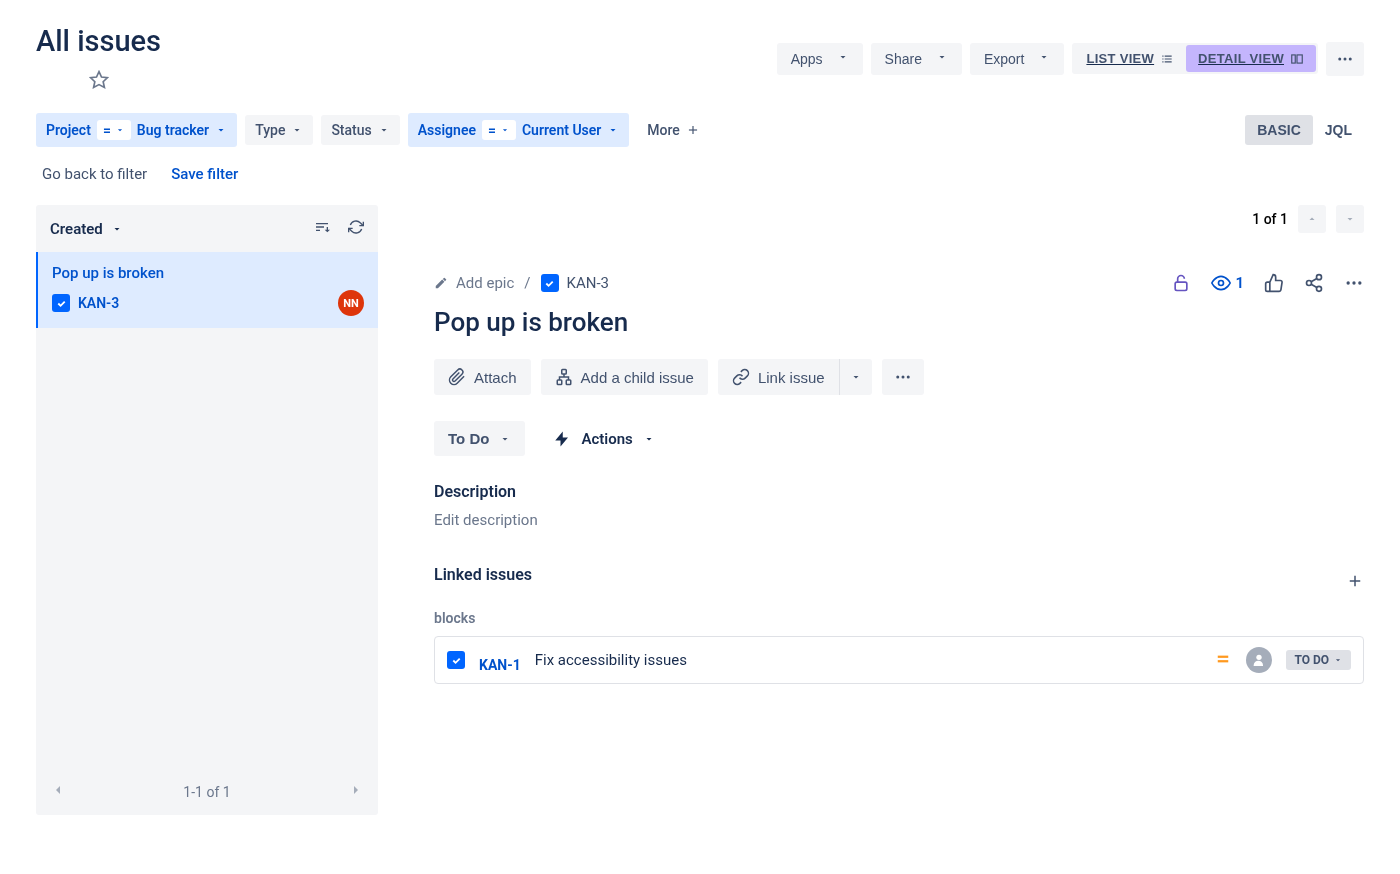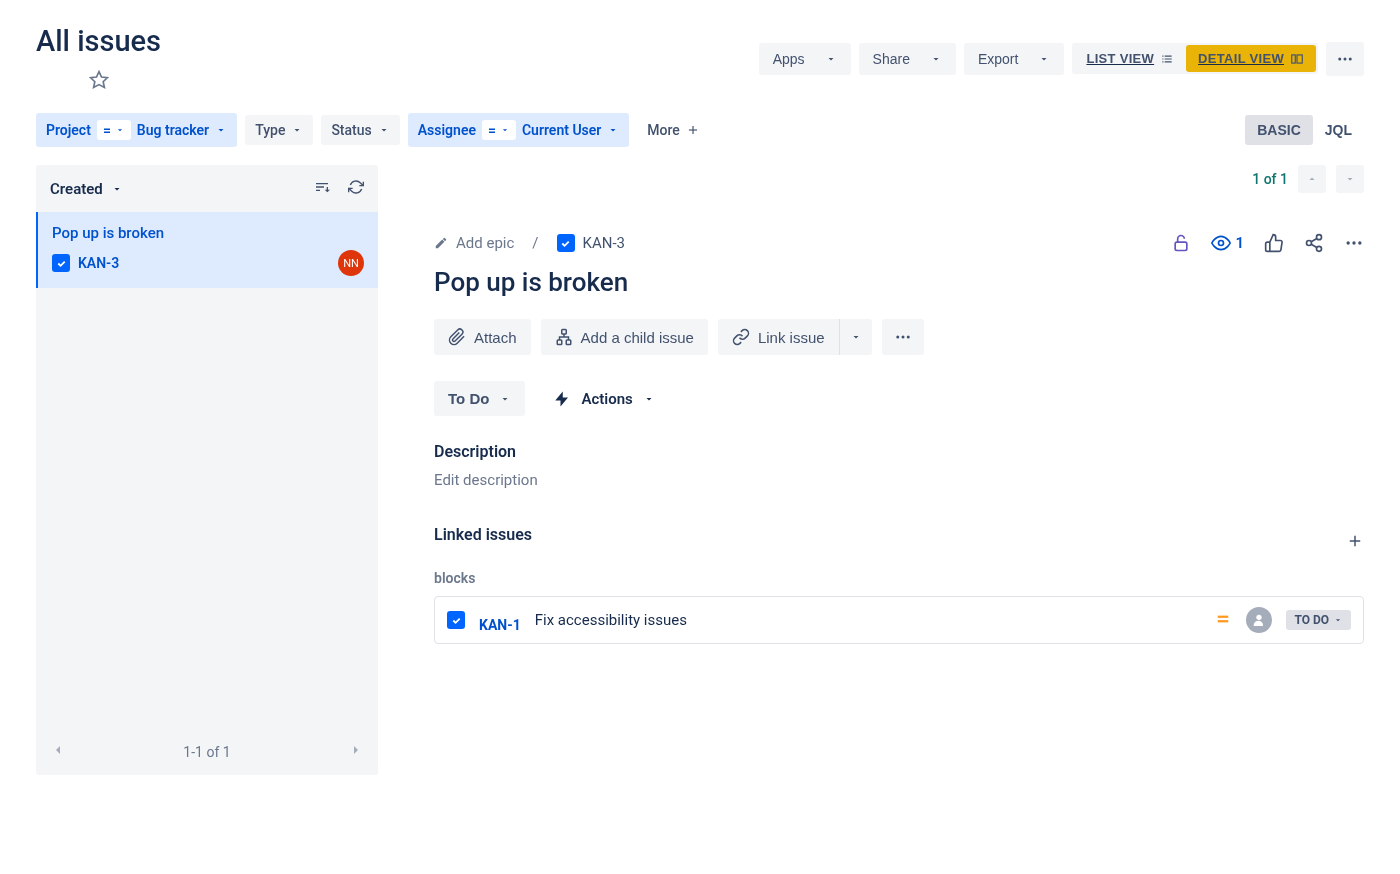--- a/index.html
+++ b/index.html
@@ -5,24 +5,24 @@
 * { box-sizing: border-box; margin: 0; padding: 0; }
 body { font-family: -apple-system, BlinkMacSystemFont, "Segoe UI", Roboto, sans-serif; background: #fff; color: #172B4D; font-size: 14px; }
 .page { padding: 24px 36px; }
 
 .header-row { display: flex; align-items: center; justify-content: space-between; margin-bottom: 20px; }
 .title-area { display: flex; align-items: center; gap: 12px; flex-direction: column; }
 .page-title { font-size: 29px; font-weight: 500; color: #172B4D; }
 .star-icon { width: 20px; height: 20px; color: #6B778C; cursor: pointer; }
 
 .header-actions { display: flex; align-items: center; gap: 8px; }
-.btn { display: inline-flex; align-items: center; gap: 20px; padding: 8px 14px; background: #F4F5F7; border: none; border-radius: 3px; font-size: 14px; color: #42526E; cursor: pointer; font-weight: 500; }
+.btn { display: inline-flex; align-items: flex-start; gap: 14px; padding: 8px 14px; background: #F4F5F7; border: none; border-radius: 3px; font-size: 14px; color: #42526E; cursor: pointer; font-weight: 500; }
 .view-toggle { display: flex; gap: 0; background: #F4F5F7; border-radius: 3px; padding: 2px; text-decoration: underline; }
 .view-btn { display: inline-flex; align-items: center; gap: 6px; padding: 6px 12px; border: none; background: transparent; font-size: 13px; font-weight: 600; color: #42526E; cursor: pointer; border-radius: 3px; letter-spacing: 0.3px; }
-.view-btn.active { background: #eab308; }
+.view-btn.active { background: #c4b5fd; }
 
 .filters-row { display: flex; align-items: center; gap: 8px; margin-bottom: 18px; }
 .search-box { display: flex; align-items: center; border: 2px solid #DFE1E6; border-radius: 3px; padding: 6px 10px; width: 160px; }
 .search-box input { border: none; outline: none; font-size: 14px; width: 100%; color: #172B4D; }
 .search-box svg { color: #6B778C; flex-shrink: 0; }
 
 .filter-chip { display: inline-flex; align-items: center; gap: 6px; padding: 7px 10px; border-radius: 3px; font-size: 14px; cursor: pointer; }
 .filter-chip.light-blue { background: #DEEBFF; color: #0052CC; font-weight: 600; }
 .filter-chip.gray { background: #F4F5F7; color: #42526E; font-weight: 500; }
 .filter-chip .equals-badge { background: #fff; border-radius: 3px; padding: 2px 6px; display: inline-flex; align-items: center; gap: 4px; }
@@ -42,32 +42,32 @@
 .sidebar { width: 342px; background: #F4F5F7; border-radius: 3px; display: flex; flex-direction: column; }
 .sidebar-header { display: flex; align-items: center; justify-content: space-between; padding: 14px 14px; }
 .sort-btn { display: inline-flex; align-items: center; gap: 8px; font-size: 15px; font-weight: 600; color: #172B4D; cursor: pointer; }
 .sidebar-header-icons { display: flex; gap: 18px; color: #42526E; }
 .issue-card { background: #DEEBFF; border-left: 2px solid #0065FF; padding: 12px 14px; cursor: pointer; }
 .issue-card-title { color: #0052CC; font-size: 15px; font-weight: 500; margin-bottom: 8px; }
 .issue-card-row { display: flex; align-items: center; justify-content: space-between; }
 .issue-key-area { display: flex; align-items: center; gap: 8px; }
 .issue-type-icon { width: 18px; height: 18px; background: #0065FF; border-radius: 3px; display: flex; align-items: center; justify-content: center; color: #fff; }
 .issue-key { color: #0052CC; font-size: 14px; font-weight: 600; }
-.avatar { width: 26px; height: 26px; border-radius: 50%; background: #DE350B; color: #fff; display: flex; align-items: center; justify-content: center; font-size: 11px; font-weight: 400; }
+.avatar { width: 26px; height: 26px; border-radius: 50%; background: #DE350B; color: #fff; display: flex; align-items: center; justify-content: center; font-size: 11px; font-weight: 700; }
 .sidebar-fill { flex: 1; min-height: 440px; }
 .sidebar-footer { display: flex; align-items: center; justify-content: space-between; padding: 14px; color: #6B778C; }
 .pager-arrow { color: #A5ADBA; cursor: pointer; }
 
 .detail { flex: 1; padding: 0 0 0 56px; }
 .detail-top { display: flex; align-items: center; justify-content: flex-end; gap: 10px; margin-bottom: 40px; }
-.pager-text { font-size: 14px; color: #0f766e; font-weight: 500; }
+.pager-text { font-size: 14px; color: #000000; font-weight: 500; }
 .pager-btn { width: 28px; height: 28px; background: #F4F5F7; border: none; border-radius: 3px; display: inline-flex; align-items: center; justify-content: center; color: #A5ADBA; cursor: pointer; }
 
 .breadcrumb-row { display: flex; align-items: center; justify-content: space-between; margin-bottom: 14px; }
-.breadcrumb { display: flex; align-items: flex-end; gap: 18px; color: #6B778C; font-size: 15px; }
+.breadcrumb { display: flex; align-items: flex-end; gap: 10px; color: #6B778C; font-size: 15px; }
 .breadcrumb-item { display: flex; align-items: center; gap: 8px; cursor: pointer; }
 .breadcrumb-sep { color: #6B778C; }
 .breadcrumb-actions { display: flex; align-items: center; gap: 20px; }
 .icon-action { color: #42526E; cursor: pointer; display: inline-flex; align-items: center; gap: 4px; }
 .icon-action.blue { color: #0052CC; }
 .icon-action.purple { color: #6554C0; }
 .watch-count { color: #0052CC; font-weight: 600; font-size: 15px; }
 
 .issue-title { font-size: 26px; font-weight: 500; color: #172B4D; margin-bottom: 22px; }
 
@@ -213,20 +213,24 @@
     </div>
 
     <div class="spacer"></div>
 
     <div class="query-toggle">
       <button class="query-btn active">BASIC</button>
       <button class="query-btn">JQL</button>
     </div>
   </div>
 
+  <div class="secondary-row">
+    <span class="link-text">Go back to filter</span>
+    <span class="link-blue">Save filter</span>
+  </div>
 
   <div class="content">
 
     <div class="sidebar">
       <div class="sidebar-header">
         <div class="sort-btn">
           <span>Created</span>
           <svg class="chev" viewBox="0 0 24 24" fill="currentColor">
               <path d="M7 10l5 5 5-5z"></path>
             </svg>

